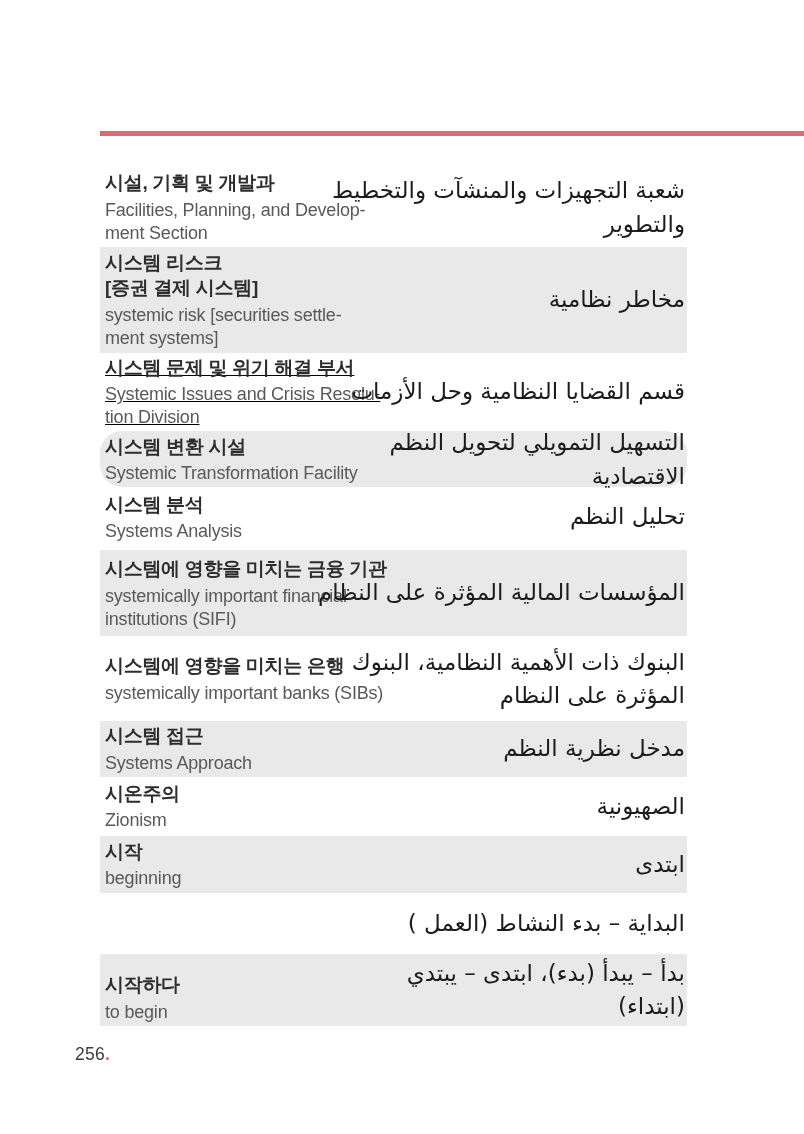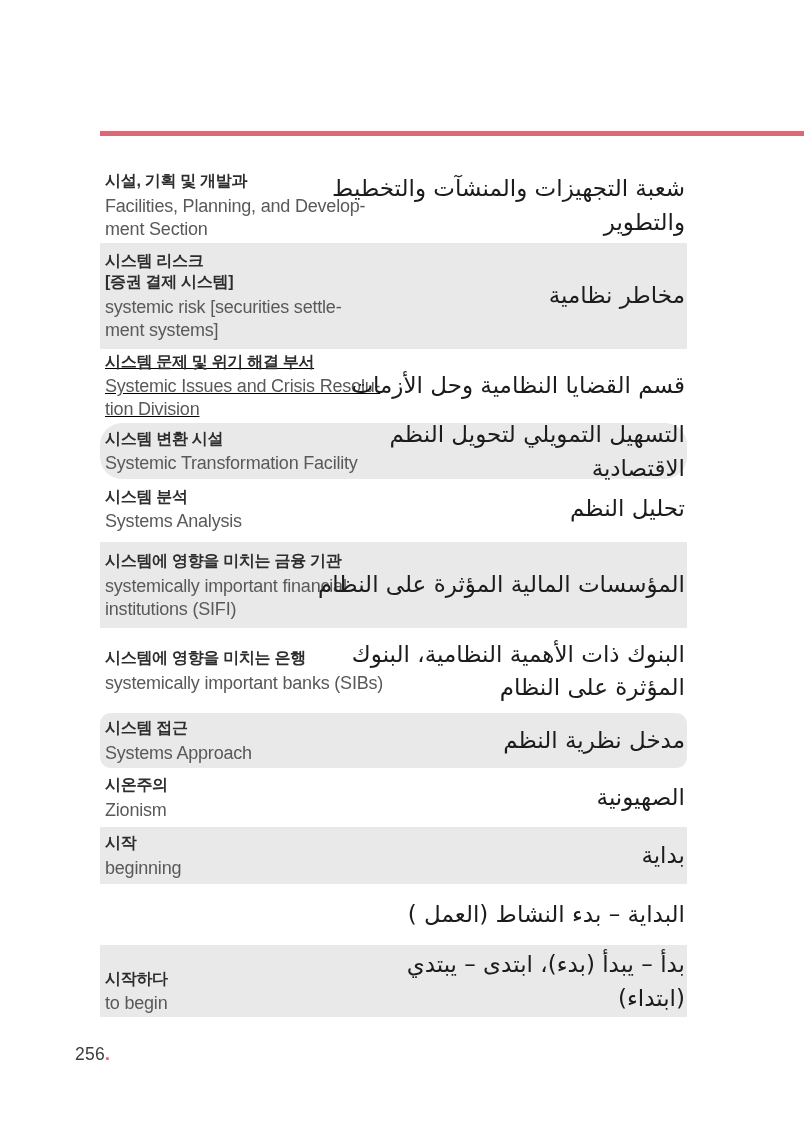--- a/index.html
+++ b/index.html
@@ -40,21 +40,21 @@
   .ko-en {
     width: 345px;
     display: flex;
     flex-direction: column;
     justify-content: center;
     padding: 2px 0 2px 5px;
     box-sizing: border-box;
   }
   .ko {
     font-weight: bold;
-    font-size: 16px;
+    font-size: 19px;
     color: #2d2d2d;
     line-height: 1.35;
     white-space: pre-line;
     letter-spacing: -0.3px;
   }
   .en {
     font-size: 18px;
     color: #595959;
     line-height: 1.28;
     margin-top: 3px;
@@ -75,21 +75,21 @@
     font-family: "DejaVu Sans", "DejaVu Serif", sans-serif;
   }
   
   .r1  { min-height: 73px; }
   .r2  { min-height: 106px; }
   .r3  { min-height: 74px; text-decoration: underline; }
   .r4  { min-height: 56px; border-radius: 22px; }
   .r5  { min-height: 60px; }
   .r6  { min-height: 86px; }
   .r7  { min-height: 85px; }
-  .r8  { min-height: 55px; border-radius: 11px; }
+  .r8  { min-height: 55px; }
   .r9  { min-height: 59px; }
   .r10 { min-height: 57px; }
   .r11 { min-height: 61px; }
   .r12 { min-height: 72px; align-items: flex-end; }
   .page-footer {
     position: absolute;
     left: 75px;
     top: 1044px;
     font-size: 17.5px;
     color: #3c3c3c;
@@ -185,21 +185,21 @@
       <div class="en">Zionism</div>
     </div>
     <div class="ar">الصهيونية</div>
   </div>
 
   <div class="entry r10 shaded">
     <div class="ko-en">
       <div class="ko">시작</div>
       <div class="en">beginning</div>
     </div>
-    <div class="ar">بداية</div>
+    <div class="ar">ابتدى</div>
   </div>
 
   <div class="entry r11">
     <div class="ar">البداية – بدء النشاط (العمل )</div>
   </div>
 
   <div class="entry r12 shaded">
     <div class="ko-en">
       <div class="ko">시작하다</div>
       <div class="en">to begin</div>

